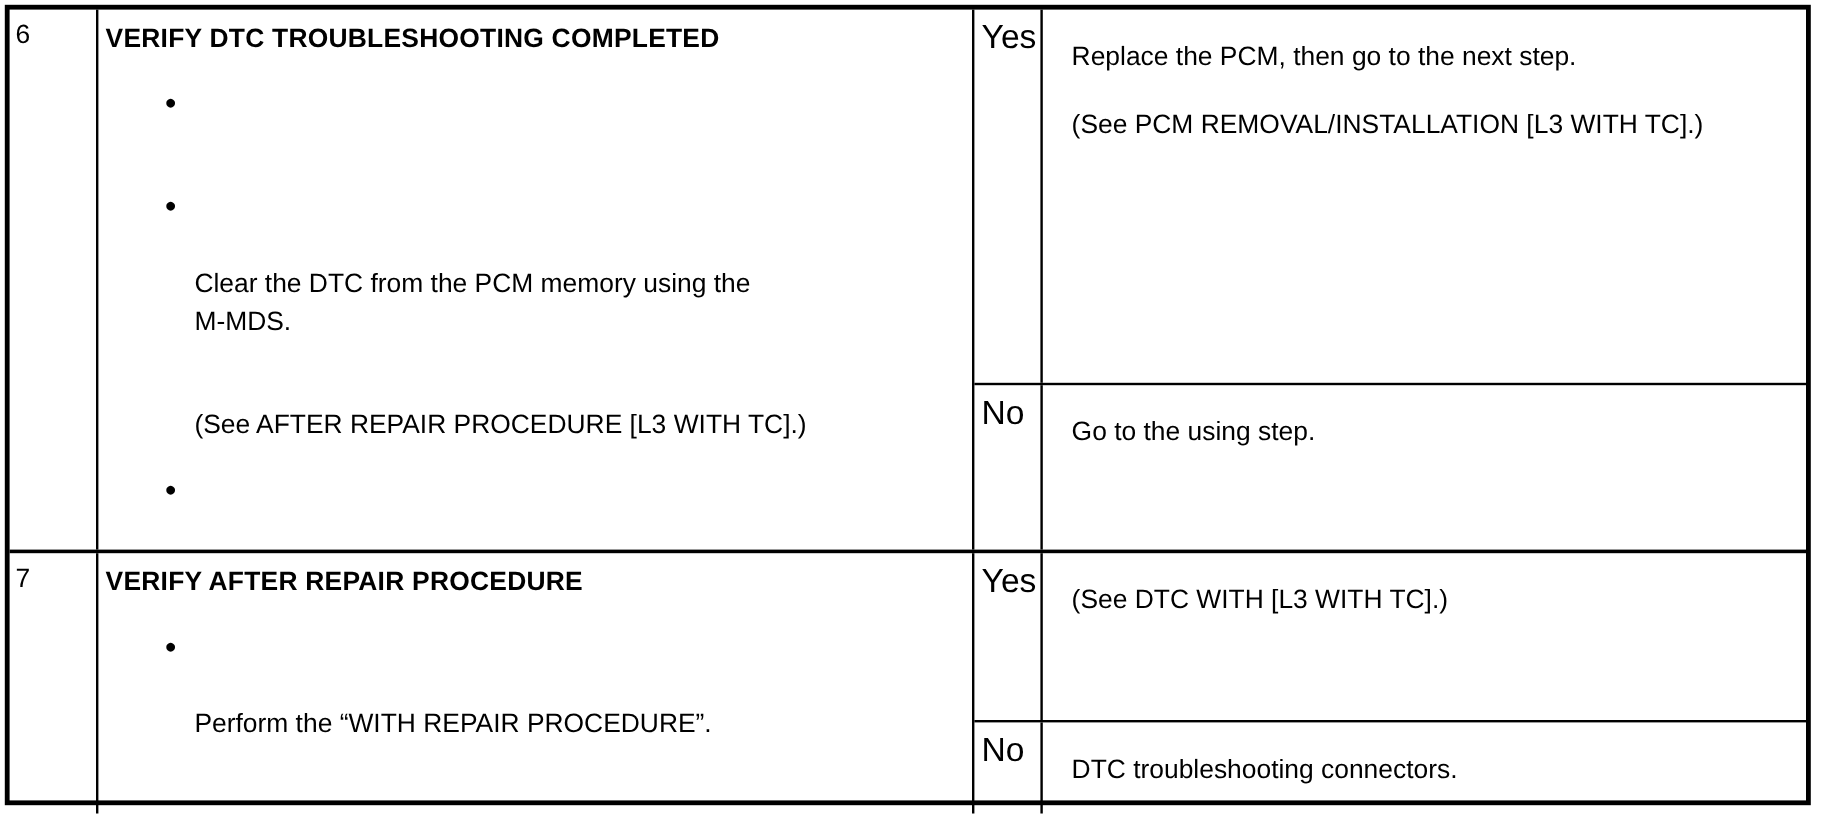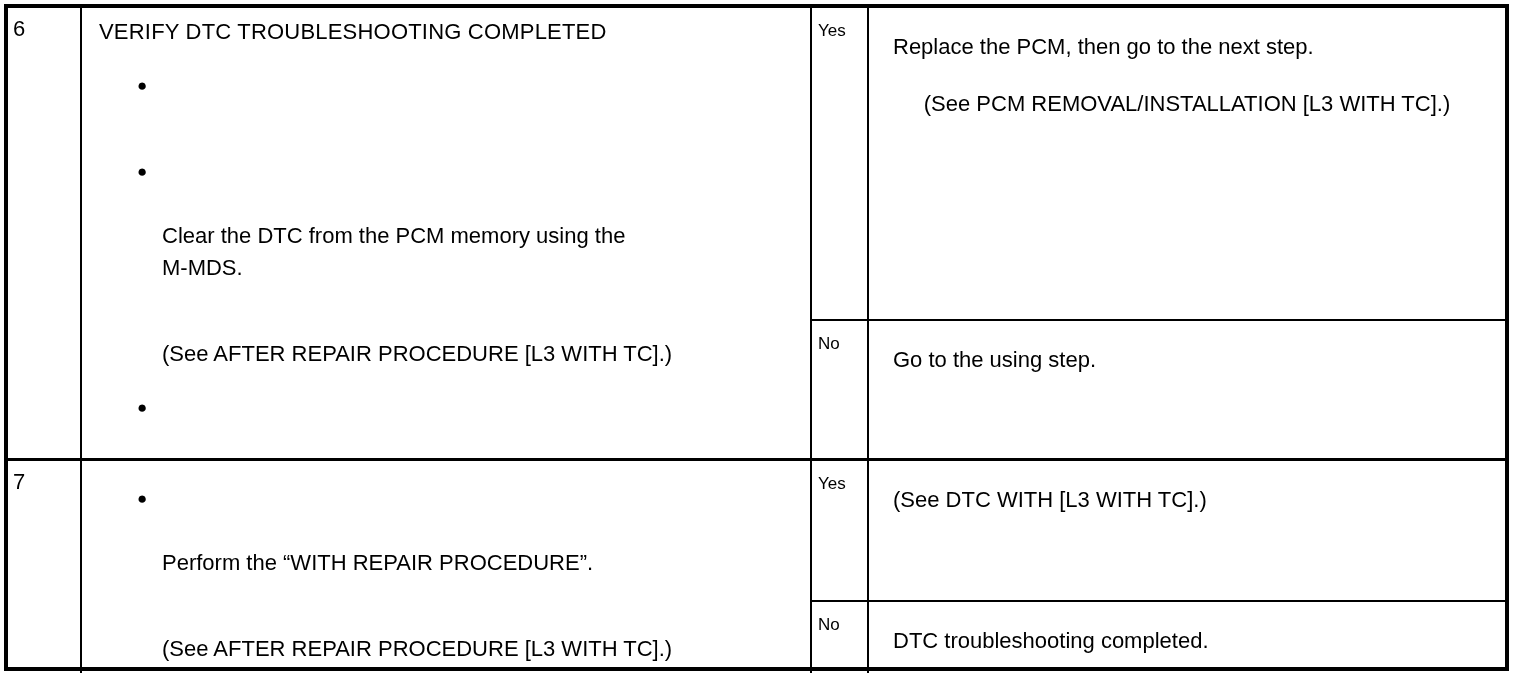--- a/index.html
+++ b/index.html
@@ -53,22 +53,22 @@
   }
   .action-cell {
     width: 730px;
     flex: none;
     border-right: 2px solid #000000;
     font-size: 22px;
     line-height: 32px;
     overflow: hidden;
   }
   .action-title {
-    font-weight: normal;
-    padding: 8px 0 0 17px;
+    font-weight: bold;
+    padding: 8px 0 0 6px;
     letter-spacing: 0.2px;
   }
   .item {
     position: relative;
     margin: 22px 16px 0 80px;
     white-space: pre-line;
   }
   .item .bullet {
     position: absolute;
     left: -25px;
@@ -89,37 +89,36 @@
     border-bottom: 2px solid #000000;
   }
   .outcome-6-yes { height: 313px; flex: none; }
   .outcome-6-no  { flex: 1; }
   .outcome-7-yes { height: 141px; flex: none; }
   .outcome-7-no  { flex: 1; }
   .answer-cell {
     width: 57px;
     flex: none;
     border-right: 2px solid #000000;
-    font-size: 17px;
+    font-size: 28px;
     line-height: 32px;
     padding: 7px 0 0 6px;
   }
   .result-cell {
     flex: 1;
     font-size: 22px;
     line-height: 32px;
     padding: 7px 8px 0 8px;
     overflow: hidden;
   }
   .result-cell p {
     margin: 16px;
   }
   .result-cell p + p {
     margin-top: 25px;
-    text-align: center;
   }
 </style>
 </head>
 <body>
 
 <div class="doc-table">
 
   <div class="step-row step-row-6">
     <div class="cell step-cell">
       <span>6</span>
@@ -158,38 +157,39 @@
         </div>
       </div>
     </div>
   </div>
 
   <div class="step-row step-row-7">
     <div class="cell step-cell">
       <span>7</span>
     </div>
     <div class="cell action-cell">
+      <div class="action-title">VERIFY AFTER REPAIR PROCEDURE</div>
       <div class="item">
         <span class="bullet">●</span>
         <span>Perform the “WITH REPAIR PROCEDURE”.</span>
       </div>
       <div class="item">
         <span>(See AFTER REPAIR PROCEDURE [L3 WITH TC].)</span>
       </div>
 
     </div>
     <div class="outcomes">
       <div class="outcome outcome-7-yes outcome-divider">
         <div class="cell answer-cell">Yes</div>
         <div class="cell result-cell">
           <p>(See DTC WITH [L3 WITH TC].)</p>
         </div>
       </div>
       <div class="outcome outcome-7-no">
         <div class="cell answer-cell">No</div>
         <div class="cell result-cell">
-          <p>DTC troubleshooting completed.</p>
+          <p>DTC troubleshooting connectors.</p>
         </div>
       </div>
     </div>
   </div>
 
 </div>
 
 </body></html>

